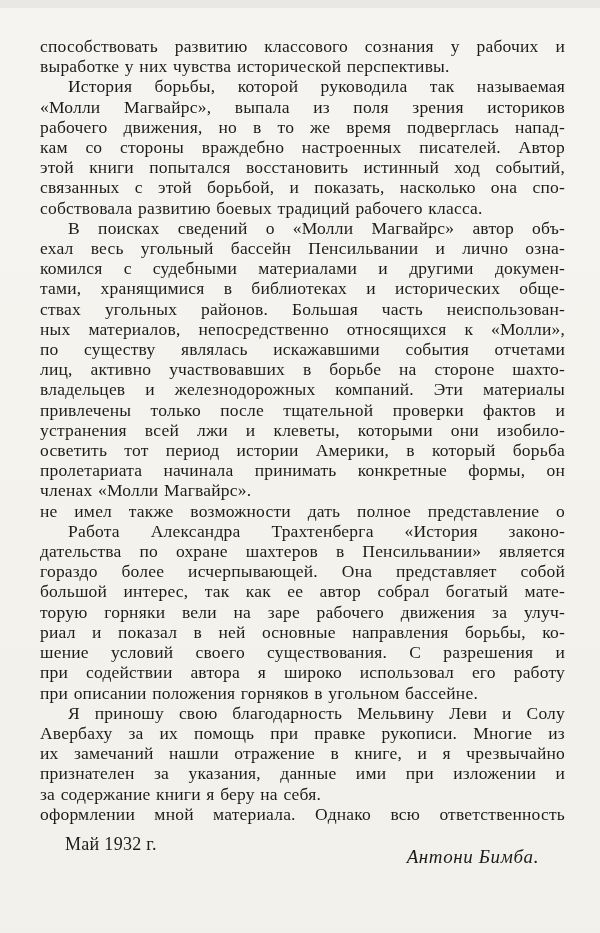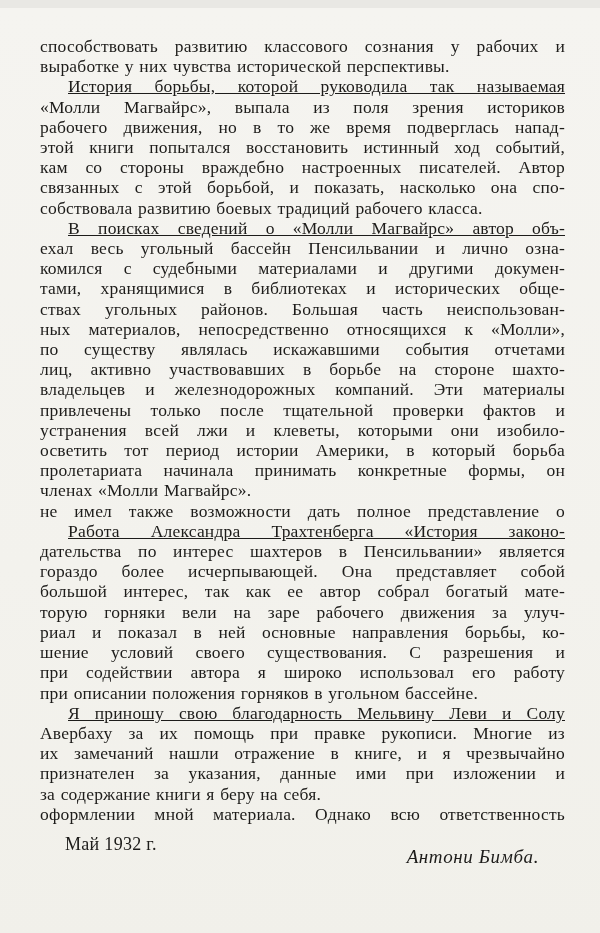--- a/index.html
+++ b/index.html
@@ -32,21 +32,20 @@
     word-spacing: 1px;
     text-align: justify;
     text-align-last: justify;
   }
   .line.last {
     text-align: justify;
     text-align-last: left;
   }
   .line.indent {
     text-indent: 28px;
-    text-decoration: underline;
   }
   .footer {
     width: 525px;
     margin-top: 10px;
     display: flex;
     justify-content: space-between;
     align-items: flex-start;
   }
   .date {
     margin-left: 25px;
@@ -67,22 +66,22 @@
 <div class="page">
   <div class="body-text" id="body-text">
       <div class="paragraph">
         <div class="line">способствовать развитию классового сознания у рабочих и</div>
         <div class="line last">выработке у них чувства исторической перспективы.</div>
       </div>
       <div class="paragraph">
         <div class="line indent">История борьбы, которой руководила так называемая</div>
         <div class="line">«Молли Магвайрс», выпала из поля зрения историков</div>
         <div class="line">рабочего движения, но в то же время подверглась напад-</div>
+        <div class="line">кам со стороны враждебно настроенных писателей. Автор</div>
         <div class="line">этой книги попытался восстановить истинный ход событий,</div>
-        <div class="line">кам со стороны враждебно настроенных писателей. Автор</div>
         <div class="line">связанных с этой борьбой, и показать, насколько она спо-</div>
         <div class="line last">собствовала развитию боевых традиций рабочего класса.</div>
       </div>
       <div class="paragraph">
         <div class="line indent">В поисках сведений о «Молли Магвайрс» автор объ-</div>
         <div class="line">ехал весь угольный бассейн Пенсильвании и лично озна-</div>
         <div class="line">комился с судебными материалами и другими докумен-</div>
         <div class="line">тами, хранящимися в библиотеках и исторических обще-</div>
         <div class="line">ствах угольных районов. Большая часть неиспользован-</div>
         <div class="line">ных материалов, непосредственно относящихся к «Молли»,</div>
@@ -91,21 +90,21 @@
         <div class="line">владельцев и железнодорожных компаний. Эти материалы</div>
         <div class="line">привлечены только после тщательной проверки фактов и</div>
         <div class="line">устранения всей лжи и клеветы, которыми они изобило-</div>
         <div class="line">осветить тот период истории Америки, в который борьба</div>
         <div class="line">пролетариата начинала принимать конкретные формы, он</div>
         <div class="line last">членах «Молли Магвайрс».</div>
         <div class="line">не имел также возможности дать полное представление о</div>
       </div>
       <div class="paragraph">
         <div class="line indent">Работа Александра Трахтенберга «История законо-</div>
-        <div class="line">дательства по интерес шахтеров в Пенсильвании» является</div>
+        <div class="line">дательства по охране шахтеров в Пенсильвании» является</div>
         <div class="line">гораздо более исчерпывающей. Она представляет собой</div>
         <div class="line">большой интерес, так как ее автор собрал богатый мате-</div>
         <div class="line">торую горняки вели на заре рабочего движения за улуч-</div>
         <div class="line">риал и показал в ней основные направления борьбы, ко-</div>
         <div class="line">шение условий своего существования. С разрешения и</div>
         <div class="line">при содействии автора я широко использовал его работу</div>
         <div class="line last">при описании положения горняков в угольном бассейне.</div>
       </div>
       <div class="paragraph">
         <div class="line indent">Я приношу свою благодарность Мельвину Леви и Солу</div>

